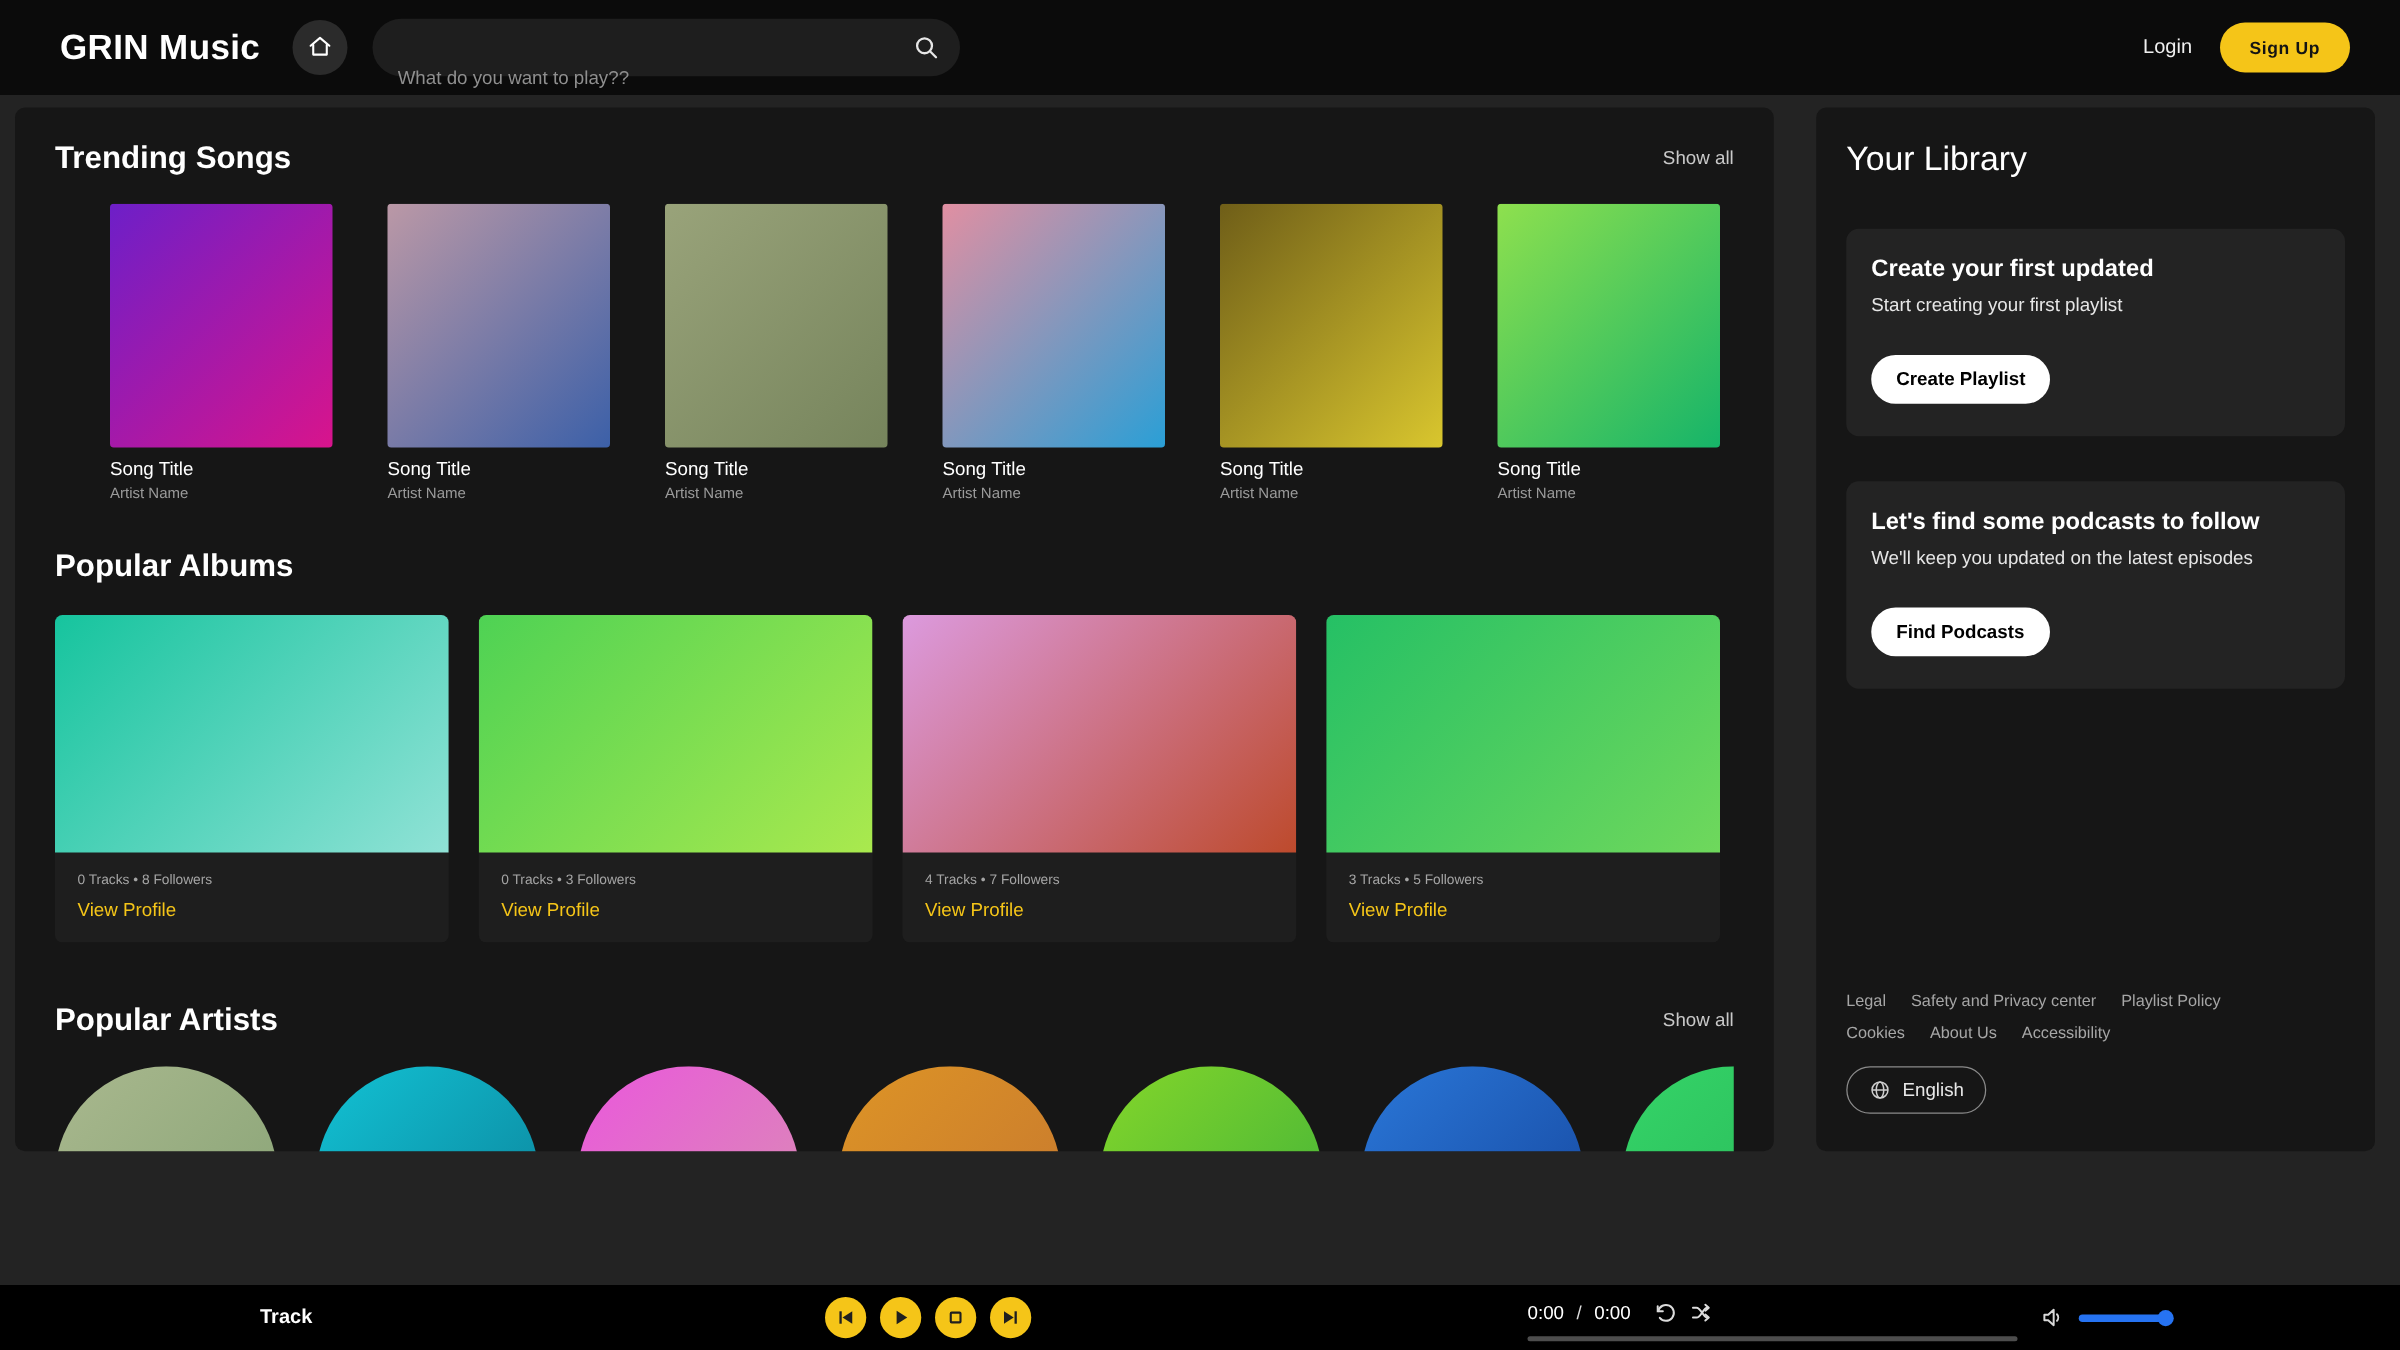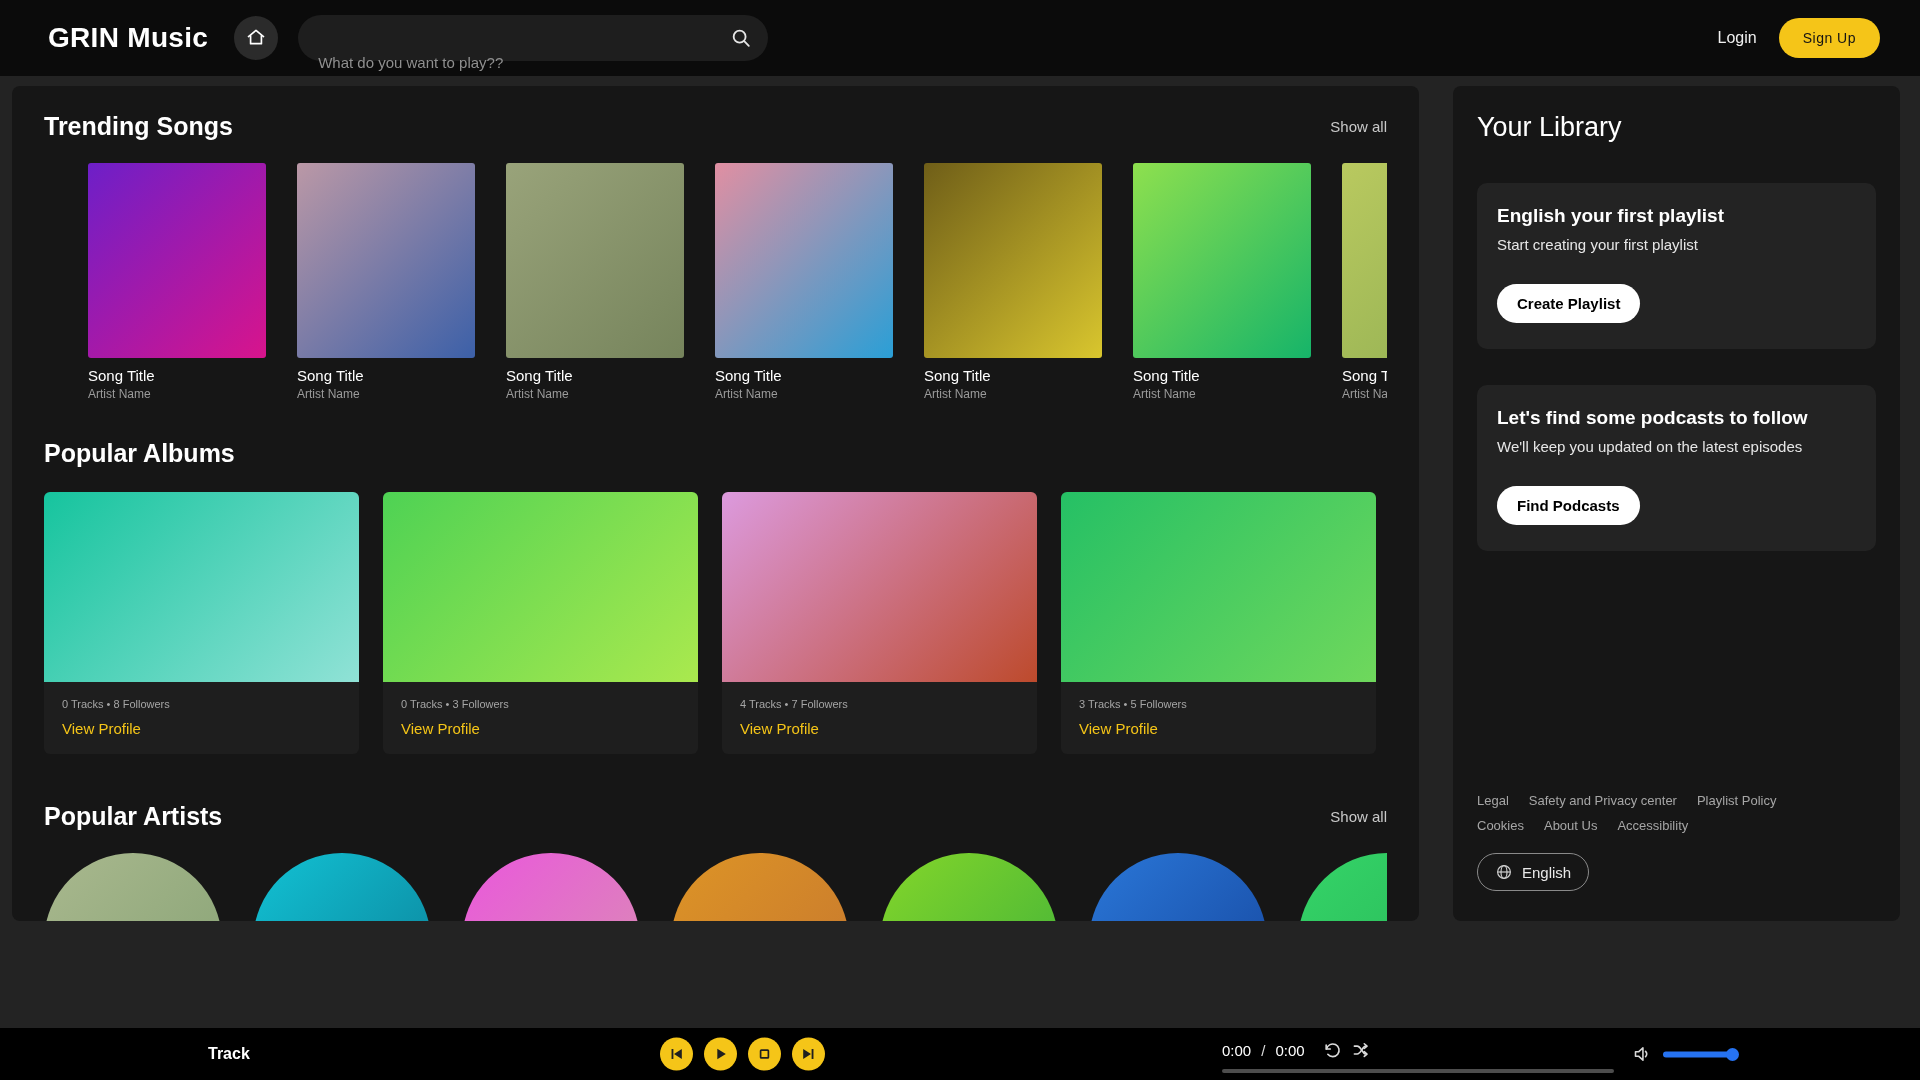--- a/index.html
+++ b/index.html
@@ -20,36 +20,36 @@
   .home-btn svg { width:20px; height:20px; }
   .search-wrap { margin-left:20px; width:470px; height:46px; background:#1e1e1e; border-radius:24px;
                  display:flex; align-items:center; padding:0 16px 0 20px; }
   .search-input { flex:1; background:transparent; border:none; outline:none; color:#ddd; font-size:15px;
                   font-family:"Liberation Sans", sans-serif;margin-top:48px; }
   .search-input::placeholder { color:#8f8f8f; }
   .search-icon { display:flex; cursor:pointer; }
   .search-icon svg { width:22px; height:22px; }
   .topbar-spacer { flex:1; }
   .login-link { font-size:16px; color:#f0f0f0; margin-right:22px; cursor:pointer; }
-  .signup-btn { background:var(--accent-yellow,#f5c518); color:#141414; font-weight:400; font-size:14px;
+  .signup-btn { background:var(--accent-yellow,#f5c518); color:#141414; font-weight:700; font-size:14px;
                 letter-spacing:.5px; border:none; border-radius:22px; padding:12px 24px; cursor:pointer;
                 font-family:"Liberation Sans", sans-serif; }
 
   
   .content { display:flex; gap:34px; padding:10px 20px 0 12px; height:845px; flex:0 0 auto; }
   .main-panel { flex:1; background:#161616; border-radius:8px; padding:26px 32px; overflow:hidden; }
   .sidebar { width:447px; flex:0 0 auto; background:#161616; border-radius:8px;
              padding:26px 24px 30px; display:flex; flex-direction:column; }
 
   .section-header { display:flex; justify-content:space-between; align-items:center; }
   .section-header h2 { font-size:25px; font-weight:800; }
   .show-all { font-size:15px; color:#c9c9c9; cursor:pointer; }
 
   
-  .songs-row { display:flex; gap:31px; margin-top:22px; overflow:hidden;padding-left:44px; }
+  .songs-row { display:flex; gap:44px; margin-top:22px; overflow:hidden;padding-left:44px; }
   .song-card { width:178px; flex:0 0 auto; cursor:pointer; }
   .song-thumb { width:178px; height:195px; border-radius:3px; background:#555; }
   .song-title { margin-top:9px; font-size:15px; color:#fff; }
   .song-artist { margin-top:3px; font-size:12px; color:#9b9b9b; }
 
   
   .albums-header { margin-top:38px; }
   .albums-row { display:flex; gap:24px; margin-top:24px; overflow:hidden; }
   .album-card { width:315px; flex:0 0 auto; background:#1e1e1e; border-radius:6px; overflow:hidden; cursor:pointer; }
   .album-art { height:190px; background:#555; }
@@ -233,21 +233,21 @@
         <div class="artist-avatar" style="background: linear-gradient(135deg, rgb(132, 214, 42), rgb(62, 176, 58));"></div>
         <div class="artist-avatar" style="background: linear-gradient(135deg, rgb(42, 119, 216), rgb(21, 69, 156));"></div>
         <div class="artist-avatar" style="background: linear-gradient(135deg, rgb(53, 212, 104), rgb(38, 179, 86));"></div>
       </div>
     </main>
 
     <aside class="sidebar">
       <div class="library-title">Your Library</div>
 
       <div class="lib-card first">
-        <div class="lib-card-title">English your first playlist</div>
+        <div class="lib-card-title">Create your first updated</div>
         <div class="lib-card-sub">Start creating your first playlist</div>
         <button class="lib-btn">Create Playlist</button>
       </div>
 
       <div class="lib-card second">
         <div class="lib-card-title">Let's find some podcasts to follow</div>
         <div class="lib-card-sub">We'll keep you updated on the latest episodes</div>
         <button class="lib-btn">Find Podcasts</button>
       </div>
 

